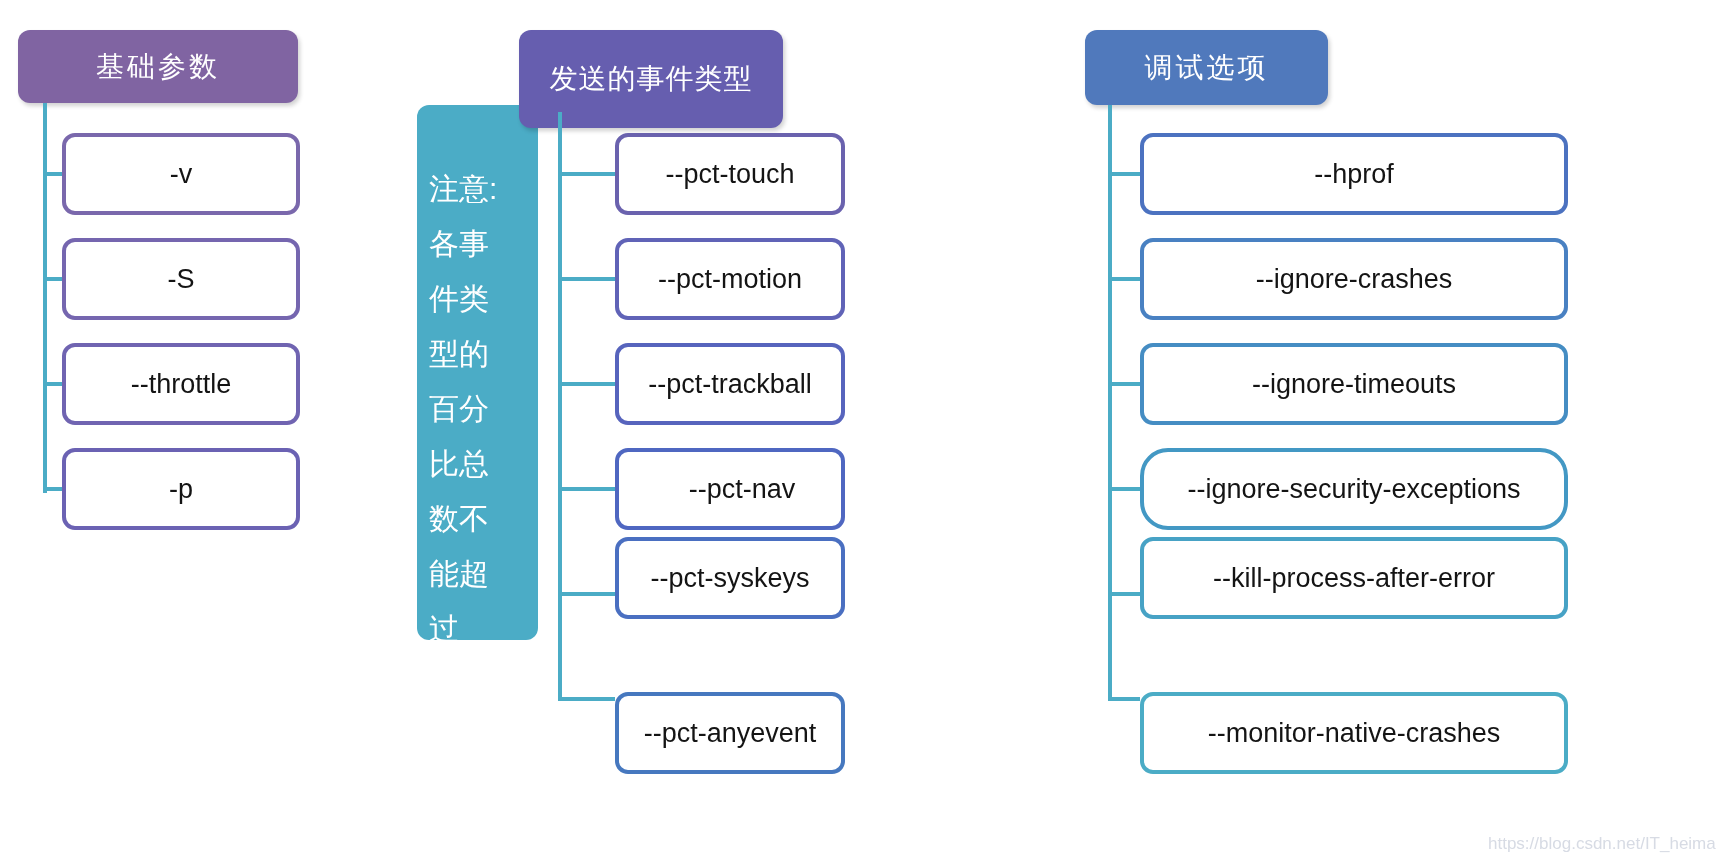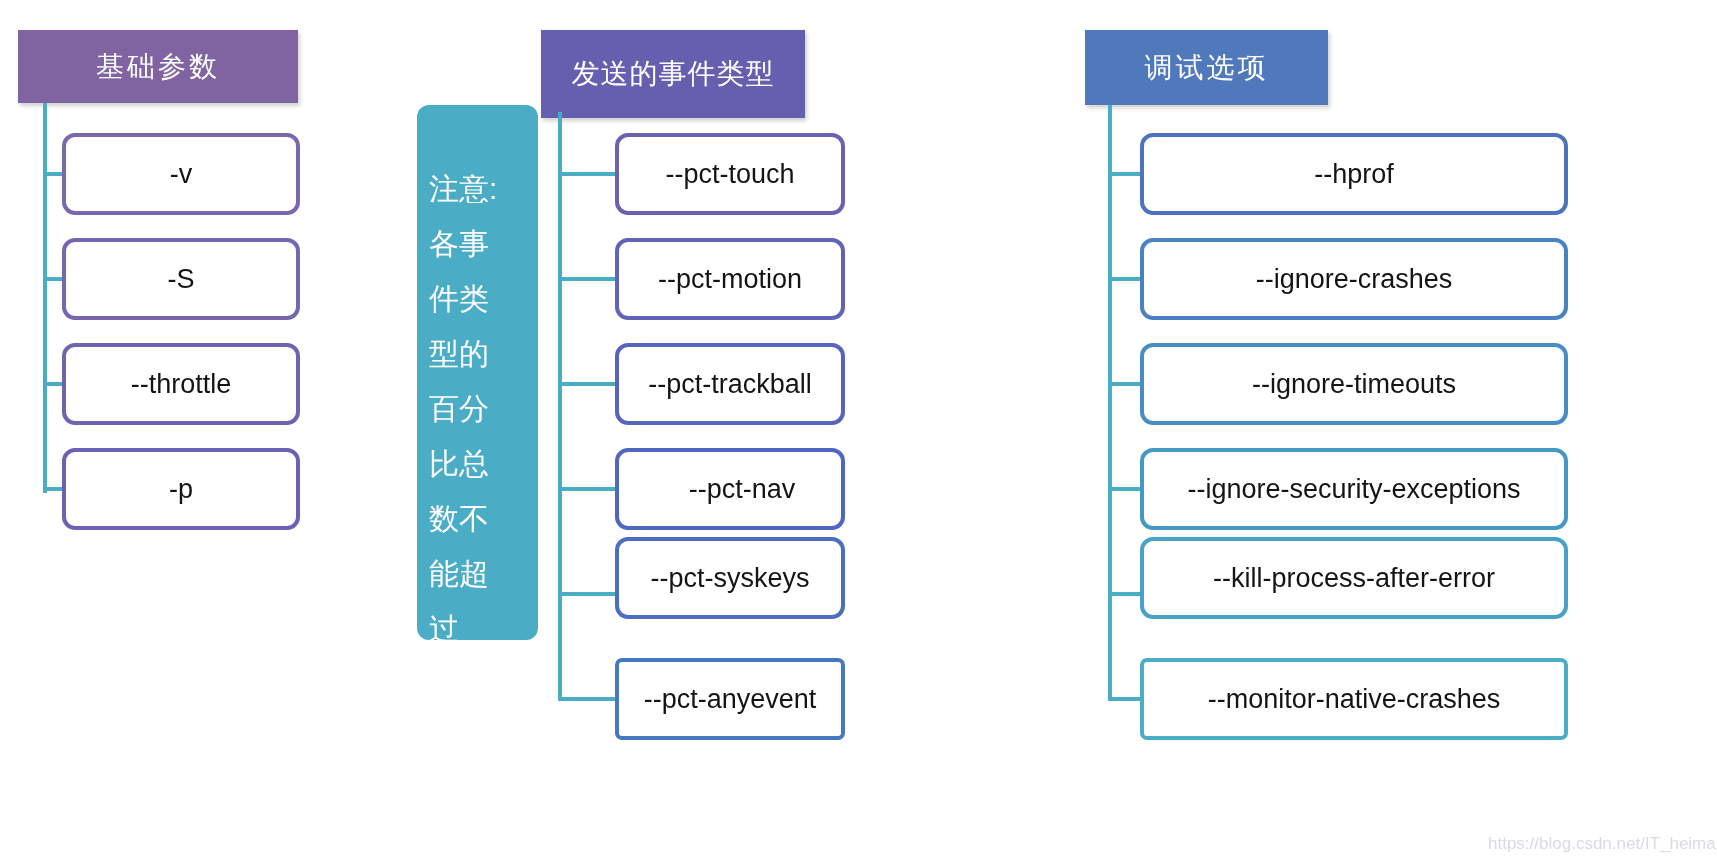--- a/index.html
+++ b/index.html
@@ -2,40 +2,40 @@
 <html><head>
 <meta charset="utf-8">
 <style>
   html,body { margin:0; padding:0; background:#ffffff; }
   #stage {
     position:relative; width:1717px; height:864px; background:#ffffff;
     font-family:"Liberation Sans", sans-serif; overflow:hidden;
   }
   
   .hdr {
-    position:absolute; box-sizing:border-box; border-radius:0;
+    position:absolute; box-sizing:border-box; border-radius:12px;
     display:flex; align-items:center; justify-content:center;
     color:#ffffff; font-size:28px; letter-spacing:3px;
     box-shadow:2px 3px 4px rgba(0,0,0,0.18);
   }
   .hdr1 { left:18px;  top:30px; width:280px; height:73px; }
-  .hdr2 { left:541px; top:30px; width:264px; height:88px; letter-spacing:1px; }
+  .hdr2 { left:519px; top:30px; width:264px; height:98px; letter-spacing:1px; }
   .hdr3 { left:1085px;top:30px; width:243px; height:75px; }
   
   .node {
     position:absolute; box-sizing:border-box; height:82px; background:#ffffff;
     border:4px solid #7a68ac; border-radius:13px;
     display:flex; align-items:center; justify-content:center;
     color:#141414; font-size:27px;
   }
   .c1 { left:62px;   width:238px; }
   .c2 { left:615px;  width:230px; }
   .c3 { left:1140px; width:428px; }
   .row0 { top:133px; } .row1 { top:238px; } .row2 { top:343px; }
-  .row3 { top:448px; } .row4 { top:537px; } .row5 { top:658px;border-radius:7px; }
+  .row3 { top:448px; } .row4 { top:537px; } .row5 { top:692px; }
   
   .trunk { position:absolute; width:4px; background:#4BACC6; }
   .trunk1 { left:43px;   top:103px; height:390px; }
   .trunk2 { left:558px;  top:112px; height:589px; }
   .trunk3 { left:1108px; top:105px; height:596px; }
   .stub { position:absolute; height:4px; background:#4BACC6; }
   .s1 { left:44px;   width:18px; }
   .s2 { left:560px;  width:55px; }
   .s3 { left:1110px; width:30px; }
   .sy0 { top:172px; } .sy1 { top:277px; } .sy2 { top:382px; }
@@ -99,18 +99,18 @@
   <div class="trunk trunk3"></div>
   <div class="stub s3 sy0"></div>
   <div class="stub s3 sy1"></div>
   <div class="stub s3 sy2"></div>
   <div class="stub s3 sy3"></div>
   <div class="stub s3 sy4"></div>
   <div class="stub s3 sy5"></div>
   <div class="node c3 row0" style="border-color: rgb(76, 114, 192);">--hprof</div>
   <div class="node c3 row1" style="border-color: rgb(73, 129, 194);">--ignore-crashes</div>
   <div class="node c3 row2" style="border-color: rgb(69, 141, 195);">--ignore-timeouts</div>
-  <div class="node c3 row3" style="border-color: rgb(67, 152, 196);">--ignore-security-exceptions</div>
+  <div class="node c3 row3" style="border-color: rgb(67, 152, 196); border-radius: 28px;">--ignore-security-exceptions</div>
   <div class="node c3 row4" style="border-color: rgb(71, 162, 197);">--kill-process-after-error</div>
   <div class="node c3 row5" style="border-color: rgb(75, 172, 198);">--monitor-native-crashes</div>
 
   <div class="watermark">https://blog.csdn.net/IT_heima</div>
 </div>
 
 </body></html>

